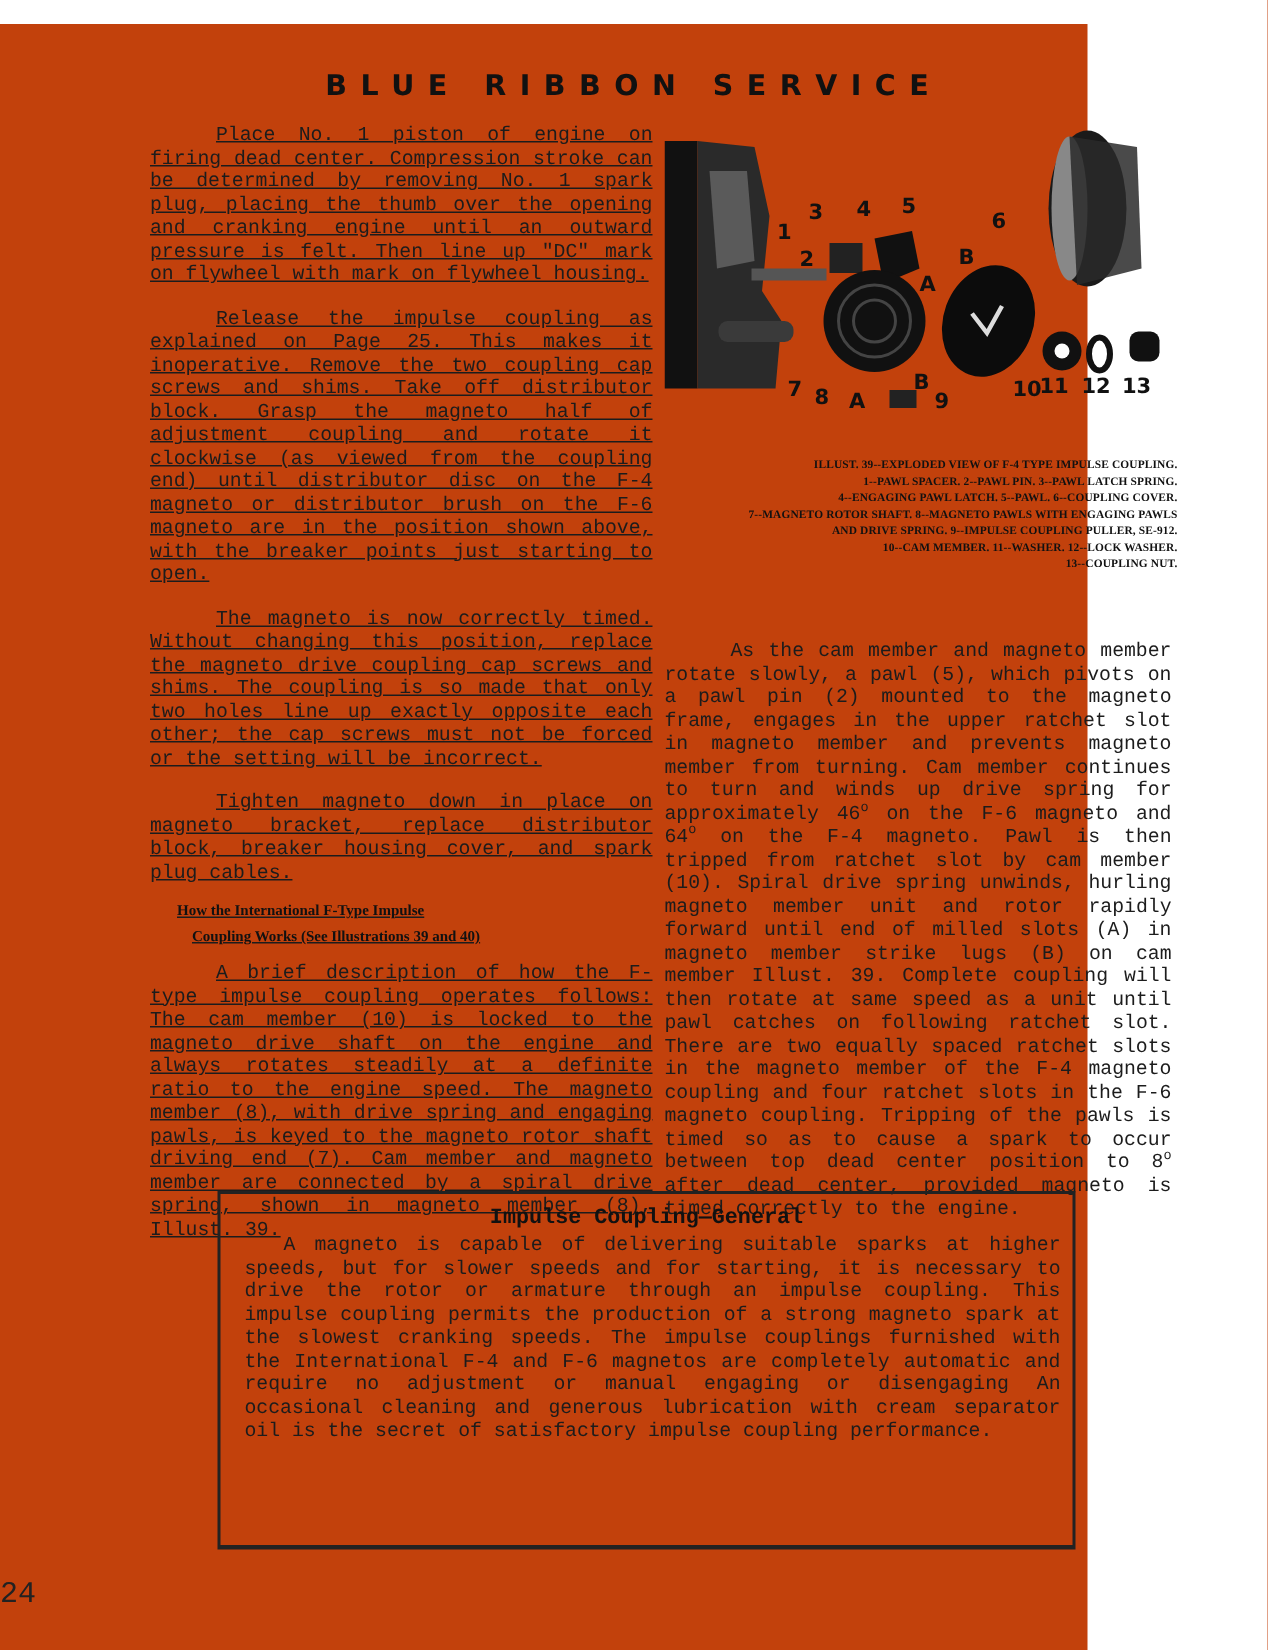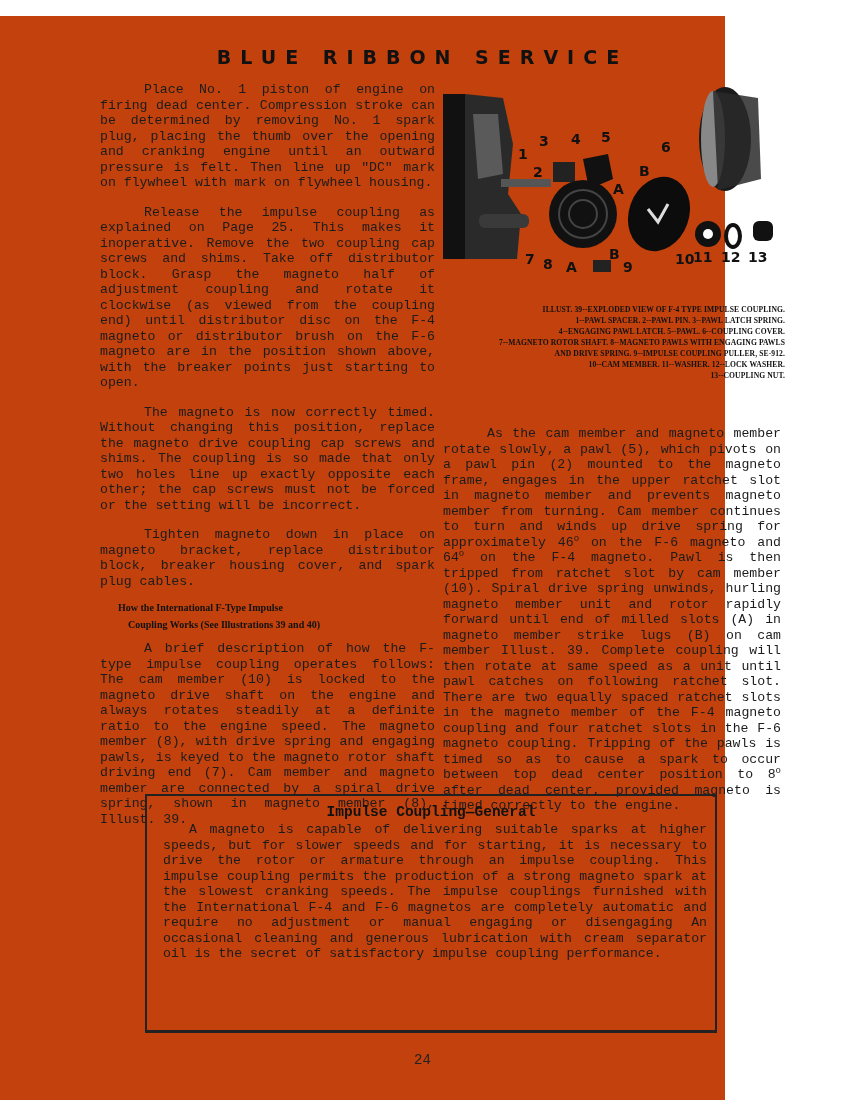--- a/index.html
+++ b/index.html
@@ -9,21 +9,21 @@
     }
     .page { position: absolute; left: 0; top: 16px; width: 725px; height: 1100px; background: #c2410c; }
     .header {
       position: absolute; top: 30px; left: 0; width: 845px; text-align: center;
       font-family: "DejaVu Sans", sans-serif; font-weight: bold; font-size: 19px; letter-spacing: 9px;
       color: #111;
     }
     .mono { font-family: "Liberation Mono", "DejaVu Sans Mono", monospace; font-size: 13.2px; line-height: 15.5px; color: #1c1c1c; }
     .para { text-align: justify; margin: 0 0 14px 0; white-space: normal; }
     .para .indent { display: inline-block; width: 44px; }
-    .col-left { position: absolute; left: 100px; top: 66px; width: 335px; }
+    .col-left { position: absolute; left: 100px; top: 66px; width: 335px; text-decoration: underline; }
     .col-right { position: absolute; left: 443px; top: 410px; width: 338px; }
     .subhead {
       font-family: "Liberation Serif", "DejaVu Serif", serif; font-weight: bold; font-size: 10px; line-height: 17px;
       margin: -4px 0 8px 0; color: #111;
     }
     .subhead .l1 { display: block; padding-left: 18px; }
     .subhead .l2 { display: block; margin-left: 28px; }
     .figure { position: absolute; left: 443px; top: 68px; width: 338px; height: 190px; }
     .caption {
       position: absolute; left: 440px; top: 288px; width: 345px; text-align: right;
@@ -35,22 +35,22 @@
       border: 2px solid #222; border-bottom-width: 3px; border-left-width: 2px; border-right-width: 2px;
       padding: 0;
     }
     .box-title {
       text-align: center; font-family: Liberation Mono, monospace; font-weight: bold;
       font-size: 14.5px; margin-top: 8px; margin-bottom: 2px; color: #111;
     }
     .box-body { padding: 0 8px 0 4px; margin-left: 12px; }
     .box-body .para { margin-bottom: 12px; }
     .page-num {
-      position: absolute; top: 1036px; left: 0; width: 845px; text-align: center;
-      font-family: "Liberation Mono", monospace; font-size: 14px; color: #222;
+      position: absolute; top: 1036px; left: 0; width: 845px; 
+      font-family: "Liberation Mono", monospace; font-size: 20px; color: #222;
     }
     sup { font-size: 9px; line-height: 0; }
     .lbl { font-family: "DejaVu Sans", sans-serif; font-size: 14px; fill: #111; font-weight: bold; }
   </style>
 </head>
 <body>
 
 <div class="page">
 
   <div class="header">BLUE RIBBON SERVICE</div>

